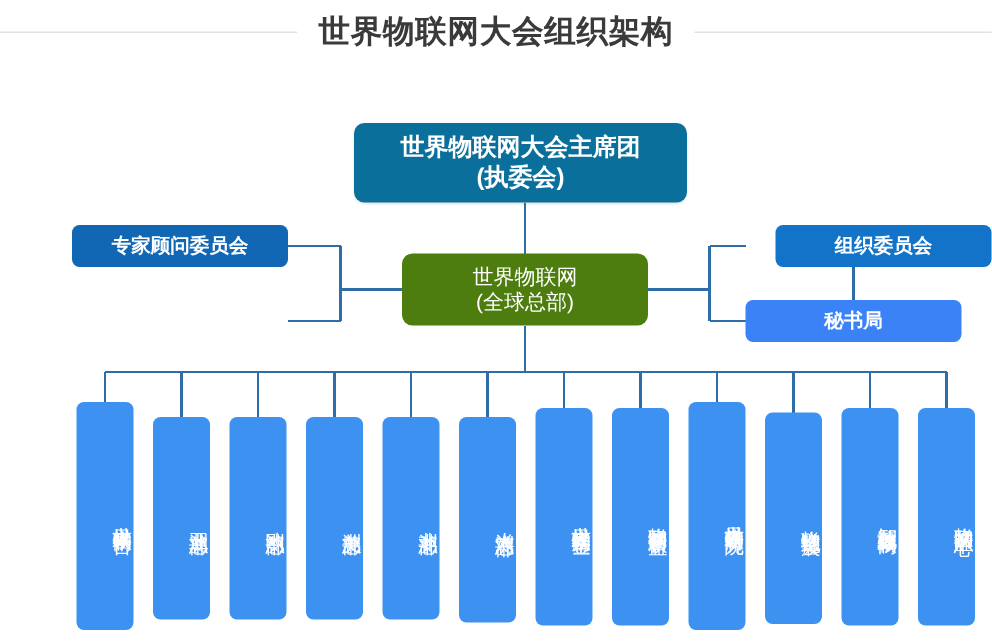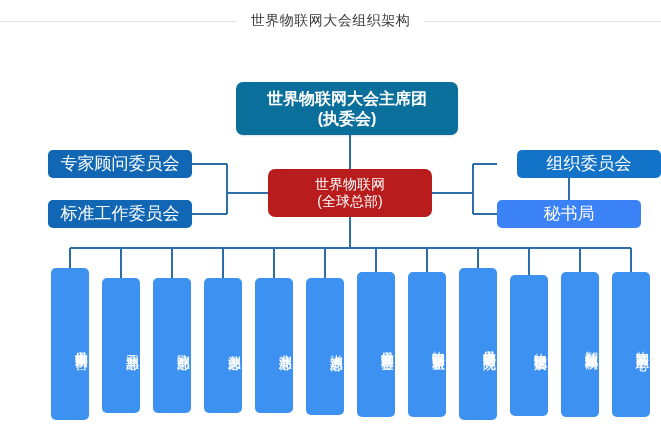--- a/index.html
+++ b/index.html
@@ -27,24 +27,25 @@
     justify-content: center;
   }
   #title-rule-left, #title-rule-right {
     flex: 1 1 auto;
     height: 1px;
     background: #e2e2e2;
   }
   #title-text {
     flex: 0 0 auto;
     padding: 0 14px;
-    font-size: 14px;
+    font-size: 21px;
     color: #3a3a3a;
     letter-spacing: 0.5px;
     white-space: nowrap;
+    font-weight: bold;
   }
 
   
   #chart {
     position: absolute;
     left: 0;
     top: 0;
     width: 661px;
     height: 320px;
   }
@@ -82,30 +83,31 @@
     border-radius: 7px;
     box-shadow: 0 1px 2px rgba(0,0,0,0.12);
   }
 
   
   #node-hq {
     left: 268px;
     top: 169px;
     width: 164px;
     height: 48px;
-    background: #b91c1c;
+    background: #4d7c0f;
     font-size: 14px;
     border-radius: 7px;
   }
   .side-node {
     width: 144px;
     height: 28px;
-    font-size: 17px;
+    font-size: 13px;
     background: #1267b5;
     border-radius: 5px;
+    font-weight: bold;
   }
   #node-expert   { left: 48px;  top: 150px; }
   #node-standard { left: 48px;  top: 200px; }
   #node-org      { left: 497px; top: 150px; background:#1273c9;margin-left:20px; }
   #node-sec      { left: 497px; top: 200px; background:#3b82f6; }
 
   
   .leaf {
     width: 38px;
     background: #3d91f0;
@@ -164,21 +166,20 @@
       <line x1="580" y1="248" x2="580" y2="272"></line>
       <line x1="631" y1="248" x2="631" y2="272"></line>
     </g>
   </svg>
 
   <div class="node" id="node-chair">世界物联网大会主席团
 (执委会)</div>
 
   <div class="node side-node" id="node-expert">专家顾问委员会</div>
 
-  <div class="node side-node" id="node-standard">标准工作委员会</div>
 
   <div class="node" id="node-hq">世界物联网
 (全球总部)</div>
 
   <div class="node side-node" id="node-org">组织委员会</div>
 
   <div class="node side-node" id="node-sec">秘书局</div>
 
   <div class="node leaf" style="left:51px;  top:268px; height:152px;">世界物联网平台</div>
   <div class="node leaf" style="left:102px; top:278px; height:135px;">亚洲总部</div>

